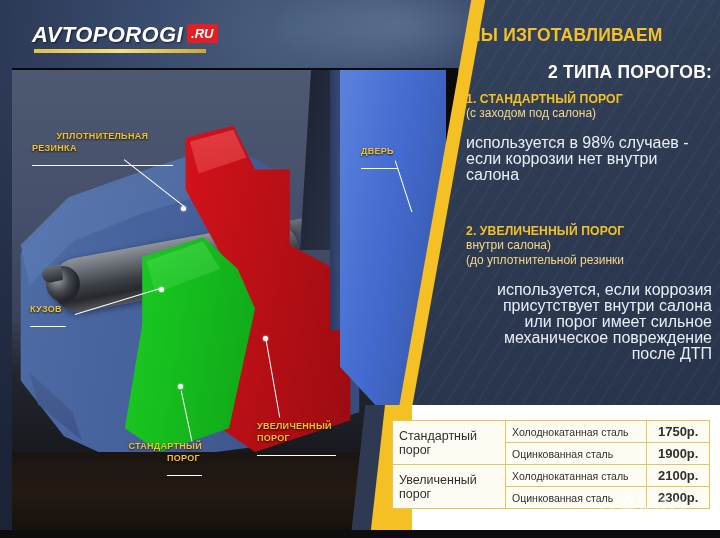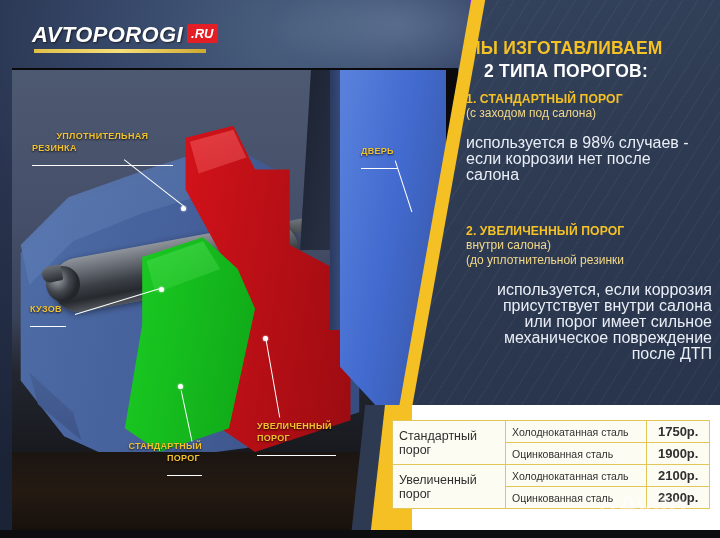--- a/index.html
+++ b/index.html
@@ -278,31 +278,31 @@
       <span>УВЕЛИЧЕННЫЙ</span><br>
       <span class="lbl-ul" style="padding-right:46px;">ПОРОГ</span>
     </div>
     <div class="leader" style="left:266px; top:340px; width:78px; transform:rotate(80deg);"></div>
     <div class="dot" style="left:263px; top:336px;"></div>
   </div>
 
   <div class="right-fill"></div>
   <div class="yellow-band"></div>
 
-  <div class="panel-txt" style="top:38px;">
+  <div class="panel-txt" style="top:25px;">
     <div class="h-line1">МЫ ИЗГОТАВЛИВАЕМ</div>
-    <div class="h-line2" style="margin-top:2px; padding-left:18px;">2 ТИПА ПОРОГОВ:</div>
+    <div class="h-line2" style="margin-top:16px; padding-left:18px;text-align:right;">2 ТИПА ПОРОГОВ:</div>
   </div>
 
   <div class="panel-txt" style="top:92px;">
     <div class="sec-title">1. СТАНДАРТНЫЙ ПОРОГ</div>
     <div class="sec-sub">(с заходом под салона)</div>
     <div class="sec-body" style="margin-top:14px;">
       <div>используется в 98% случаев -</div>
-      <div>если коррозии нет после</div>
+      <div>если коррозии нет внутри</div>
       <div>салона</div>
     </div>
   </div>
 
   <div class="panel-txt" style="top:224px;">
     <div class="sec-title">2. УВЕЛИЧЕННЫЙ ПОРОГ</div>
     <div class="sec-sub">
       <div>внутри салона)</div>
       <div>(до уплотнительной резинки</div>
     </div>

